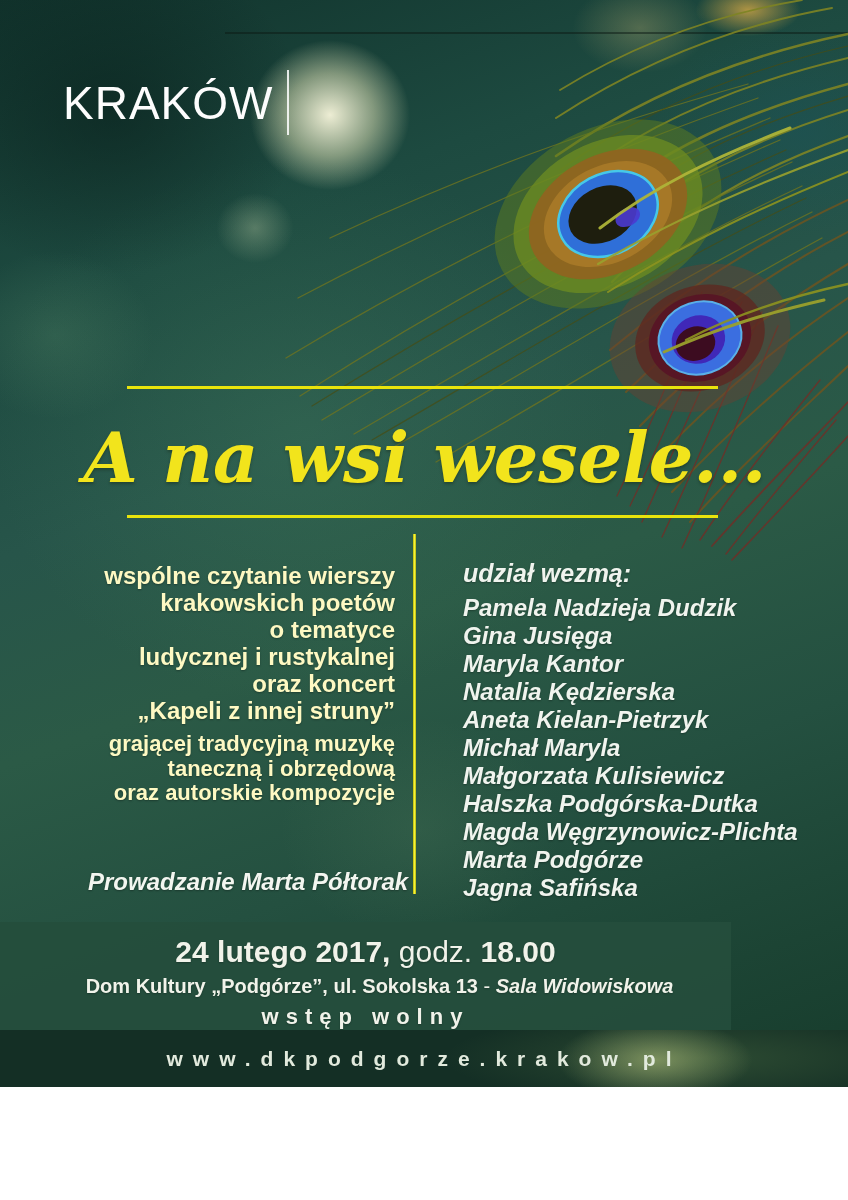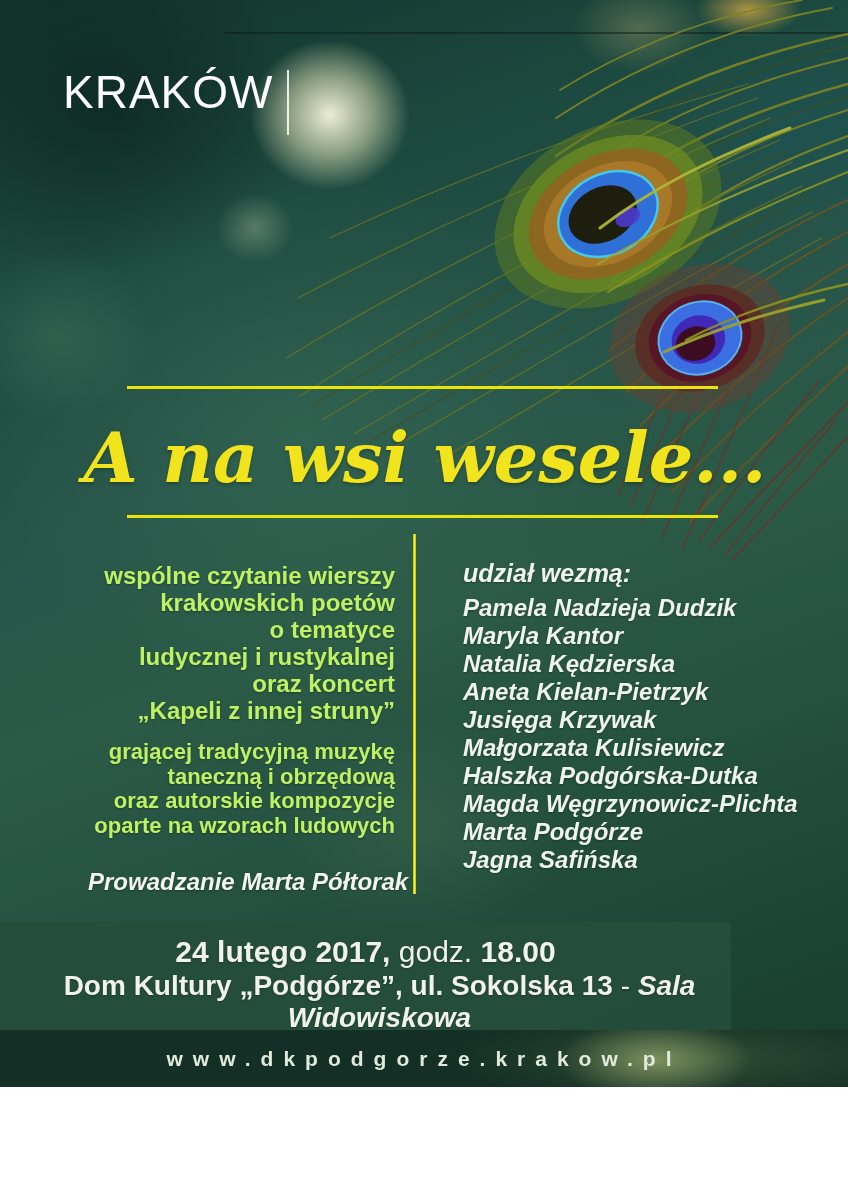--- a/index.html
+++ b/index.html
@@ -22,21 +22,21 @@
       radial-gradient(ellipse 200px 140px at 800px 130px, rgba(25,85,95,0.40), rgba(25,85,95,0) 75%),
       radial-gradient(ellipse 140px 120px at 55px 335px, rgba(130,185,135,0.16), rgba(130,185,135,0) 70%),
       radial-gradient(ellipse 200px 160px at 420px 830px, rgba(125,165,115,0.13), rgba(125,165,115,0) 70%),
       radial-gradient(ellipse 260px 220px at 110px 110px, rgba(8,30,26,0.55), rgba(8,30,26,0) 75%),
       radial-gradient(ellipse 430px 380px at 300px 430px, rgba(72,132,96,0.28), rgba(72,132,96,0) 72%),
       linear-gradient(160deg,#11332c 0%,#1d4a40 22%,#27554a 40%,#2b5a46 55%,#245040 72%,#1c4434 88%,#173c2c 100%);
   }
   .feather-svg{position:absolute;left:0;top:0;}
   
   .brand{
-    position:absolute;left:63px;top:65px;
+    position:absolute;left:63px;top:76px;
     color:#fdfdfd;font-size:46px;font-weight:400;letter-spacing:1px;
   }
   .brand-rule{
     position:absolute;left:287px;top:70px;width:2px;height:65px;
     background:rgba(255,255,255,0.85);
   }
   
   .rule{position:absolute;left:127px;width:591px;height:3px;background:#e9e40c;}
   .rule-top{top:386px;}
   .rule-bottom{top:515px;}
@@ -47,25 +47,25 @@
     font-size:70px;color:#f2e41c;white-space:nowrap;
     text-shadow:0 2px 3px rgba(20,30,10,0.35);
   }
   
   .col-divider{
     position:absolute;left:413px;top:534px;width:3px;height:360px;
     background:linear-gradient(to right,#b9b607,#f4f23a,#b9b607);
   }
   .left-col{
     position:absolute;left:88px;top:562px;width:307px;
-    text-align:right;color:#bef264;font-weight:700;
+    text-align:right;color:#fef9c3;font-weight:700;
     text-shadow:0 1px 2px rgba(0,0,0,0.30);
   }
   .left-col .p1 div{font-size:24px;line-height:27px;}
-  .left-col .p2{margin-top:16px;}
+  .left-col .p2{margin-top:8px;}
   .left-col .p2 div{font-size:22px;line-height:24.5px;}
   .host-line{
     position:absolute;left:88px;top:868px;width:307px;text-align:center;
     color:#f3f6f0;font-weight:700;font-style:italic;font-size:24px;
     text-shadow:0 1px 2px rgba(0,0,0,0.30);white-space:nowrap;
   }
   .right-col{
     position:absolute;left:463px;top:558px;width:370px;
     color:#f0f4ee;font-weight:700;font-style:italic;
     text-shadow:0 1px 2px rgba(0,0,0,0.30);
@@ -73,21 +73,21 @@
   .right-col .heading{font-size:25px;line-height:30px;margin-bottom:6px;}
   .right-col .names div{font-size:24px;line-height:28px;white-space:nowrap;}
   
   .event-band{
     position:absolute;left:0;top:922px;width:731px;height:108px;
     background:rgba(37,78,60,0.93);
     color:#f1f3ea;text-align:center;
     text-shadow:0 1px 2px rgba(0,0,0,0.25);
   }
   .event-line1{margin-top:11px;font-size:30px;line-height:37px;}
-  .event-line2{font-size:28px;line-height:32px;padding-left:28px;}
+  .event-line2{font-size:20px;line-height:32px;padding-left:28px;}
   .event-line3{font-size:22px;line-height:30px;letter-spacing:7px;font-weight:600;}
   .b{font-weight:700;}
   .n{font-weight:400;}
   .it{font-style:italic;font-weight:700;}
   
   .web-band{
     position:absolute;left:0;top:1030px;width:848px;height:57px;
     background:
       radial-gradient(ellipse 130px 55px at 655px 30px, rgba(225,235,150,0.45), rgba(225,235,150,0) 75%),
       radial-gradient(ellipse 320px 60px at 700px 28px, rgba(120,160,90,0.25), rgba(120,160,90,0) 80%),
@@ -197,35 +197,35 @@
         <div class="desc-line">krakowskich poetów</div>
         <div class="desc-line">o tematyce</div>
         <div class="desc-line">ludycznej i rustykalnej</div>
         <div class="desc-line">oraz koncert</div>
         <div class="desc-line">„Kapeli z innej struny”</div>
       </div>
     <div class="p2">
         <div class="desc-line">grającej tradycyjną muzykę</div>
         <div class="desc-line">taneczną i obrzędową</div>
         <div class="desc-line">oraz autorskie kompozycje</div>
-        <div class="desc-line">oparte na wzorach ludowych</div>
       </div>
   </div>
   <div class="host-line">Prowadzanie Marta Półtorak</div>
 
   <div class="col-divider"></div>
 
   <div class="right-col">
     <div class="heading">udział wezmą:</div>
     <div class="names">
         <div class="name-line">Pamela Nadzieja Dudzik</div>
+        <div class="name-line">Gina Jusięga</div>
         <div class="name-line">Maryla Kantor</div>
         <div class="name-line">Natalia Kędzierska</div>
         <div class="name-line">Aneta Kielan-Pietrzyk</div>
-        <div class="name-line">Jusięga Krzywak</div>
+        <div class="name-line">Michał Maryla</div>
         <div class="name-line">Małgorzata Kulisiewicz</div>
         <div class="name-line">Halszka Podgórska-Dutka</div>
         <div class="name-line">Magda Węgrzynowicz-Plichta</div>
         <div class="name-line">Marta Podgórze</div>
         <div class="name-line">Jagna Safińska</div>
       </div>
   </div>
 
   <div class="event-band">
     <div class="event-line1">

